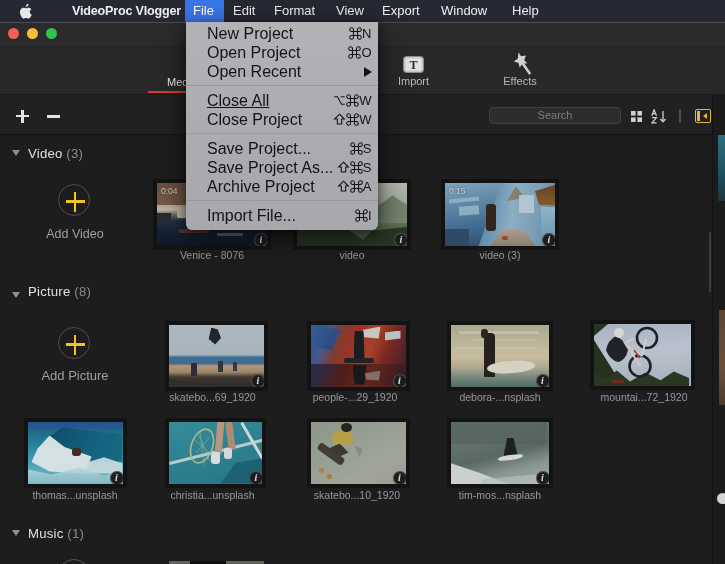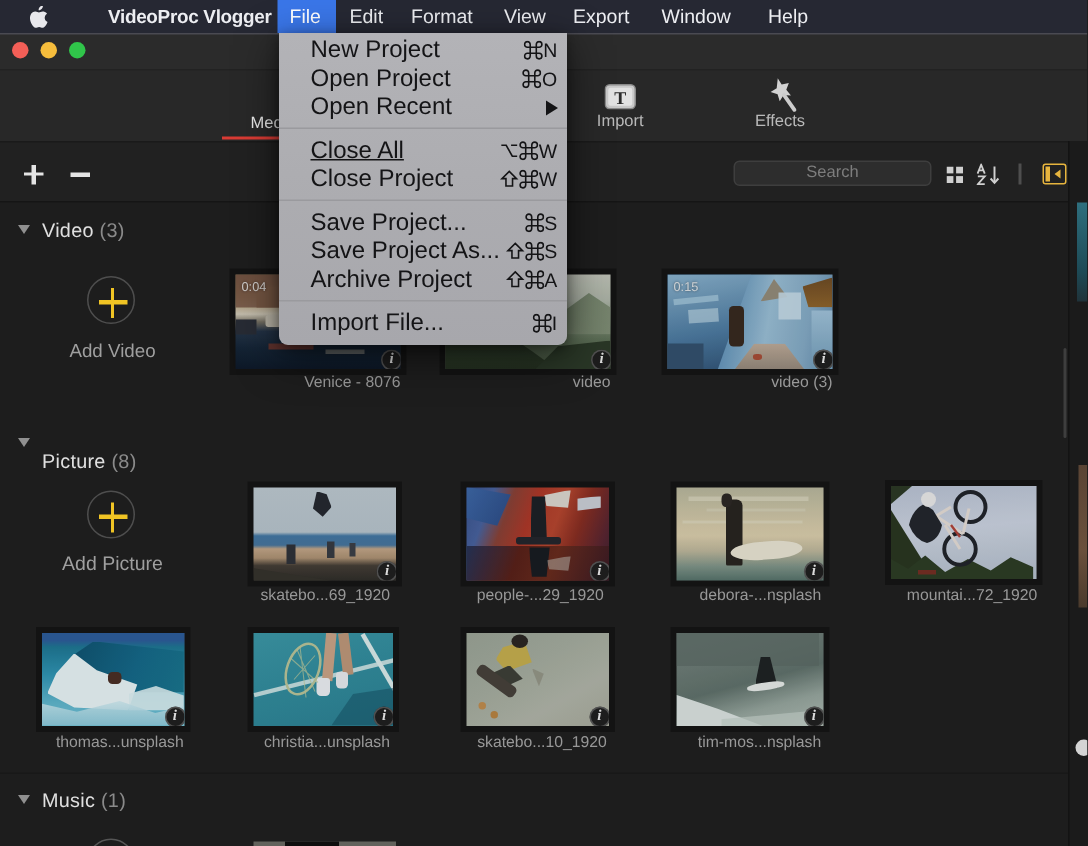--- a/index.html
+++ b/index.html
@@ -19,21 +19,21 @@
 
 #rightpanel{position:absolute;left:712px;top:94px;width:13px;height:470px;background:#1b1b1b;border-left:1px solid #131313;}
 
 .hdr{position:absolute;font-size:13.2px;color:#e0e0e0;letter-spacing:.2px;}
 .hdr .cnt{color:#8a8a8a;}
 .tri{position:absolute;width:0;height:0;border-left:4.5px solid transparent;border-right:4.5px solid transparent;border-top:6px solid #909090;}
 .addcirc{position:absolute;width:32px;height:32px;border:1.5px solid #4e4e4e;border-radius:50%;}
 .addplus-h{position:absolute;background:#f0c424;}
 .addlab{position:absolute;font-size:12px;color:#9f9f9f;text-align:center;}
 .thumb{position:absolute;overflow:hidden;box-shadow:0 0 0 4px #141414;filter:brightness(.93) saturate(.95);}
-.lab{position:absolute;font-size:10.5px;color:#989898;text-align:right;white-space:nowrap;}
+.lab{position:absolute;font-size:10.5px;color:#989898;text-align:center;white-space:nowrap;}
 .ibadge{position:absolute;right:-1px;bottom:-1px;width:14px;height:14px;border-radius:50%;background:#1f1f1f;box-shadow:inset 0 0 0 1px rgba(190,190,190,.35);color:#ececec;font-family:"Liberation Serif",serif;font-style:italic;font-weight:bold;font-size:10px;text-align:center;line-height:13px;}
 .dur{position:absolute;left:4px;top:2.5px;font-size:8.5px;color:#e6e6e6;opacity:.9;text-shadow:0 0 2px rgba(0,0,0,.6);}
 
 #menu{position:absolute;left:185.5px;top:22px;width:192px;height:208px;background:linear-gradient(#b3b3b7,#adadb1 45%,#a7a7ac 100%);border-radius:0 0 6px 6px;box-shadow:0 8px 28px rgba(0,0,0,.55),0 2px 8px rgba(0,0,0,.4);}
 .mitem{position:absolute;left:21.5px;font-size:16px;color:#141416;line-height:19px;height:19px;}
 .msc{position:absolute;right:6px;font-size:13px;color:#141416;line-height:19px;height:19px;text-align:right;}
 .msep{position:absolute;left:0;width:192px;height:1px;background:#9a9a9e;}
 .scicon{display:inline-block;vertical-align:-2px;}
 </style>
 </head>
@@ -135,21 +135,21 @@
     <div class="abs" style="left:41px;top:21px;width:10px;height:27px;background:#38291f;border-radius:3px;"></div>
     <div class="abs" style="left:45px;top:46px;width:46px;height:17px;background:linear-gradient(#bca895,#94887a);clip-path:polygon(0 100%,28% 0,72% 0,100% 100%);"></div>
     <div class="abs" style="left:0px;top:46px;width:24px;height:17px;background:#31506e;"></div>
     <div class="abs" style="left:57px;top:53px;width:6px;height:4px;background:#a84a34;border-radius:40%;"></div>
     <div class="dur">0:15</div>
     <div class="ibadge">i</div>
   </div>
   <div class="lab" style="left:445px;top:249px;width:110px;">video (3)</div>
 
   <div class="tri" style="left:12px;top:291.5px;"></div>
-  <div class="hdr" style="left:28px;top:300px;text-align:right;">Picture <span class="cnt">(8)</span></div>
+  <div class="hdr" style="left:28px;top:284px;text-align:right;">Picture <span class="cnt">(8)</span></div>
   <div class="addcirc" style="left:57.5px;top:327px;"></div>
   <div class="abs addplus-h" style="left:65.7px;top:343.2px;width:19px;height:2.6px;"></div>
   <div class="abs addplus-h" style="left:73.9px;top:334.5px;width:2.6px;height:20px;"></div>
   <div class="addlab" style="left:35px;top:368px;width:80px;font-size:13px;">Add Picture</div>
 
   <div class="thumb" style="left:169px;top:324.5px;width:95px;height:62px;background:linear-gradient(#b9c6ce 0%,#b4c2cb 48%,#3f76a4 52%,#44749e 62%,#c0a384 66%,#ab8f70 76%,#443d35 84%,#2f2d29 100%);">
     <div class="abs" style="left:39px;top:3px;width:13px;height:17px;background:#242830;clip-path:polygon(25% 0,75% 12%,100% 62%,55% 100%,5% 68%);"></div>
     <div class="abs" style="left:22px;top:38px;width:6px;height:13px;background:#2e3138;"></div>
     <div class="abs" style="left:49px;top:36px;width:5px;height:11px;background:#363a42;"></div>
     <div class="abs" style="left:64px;top:37px;width:4px;height:9px;background:#3a3e46;"></div>

